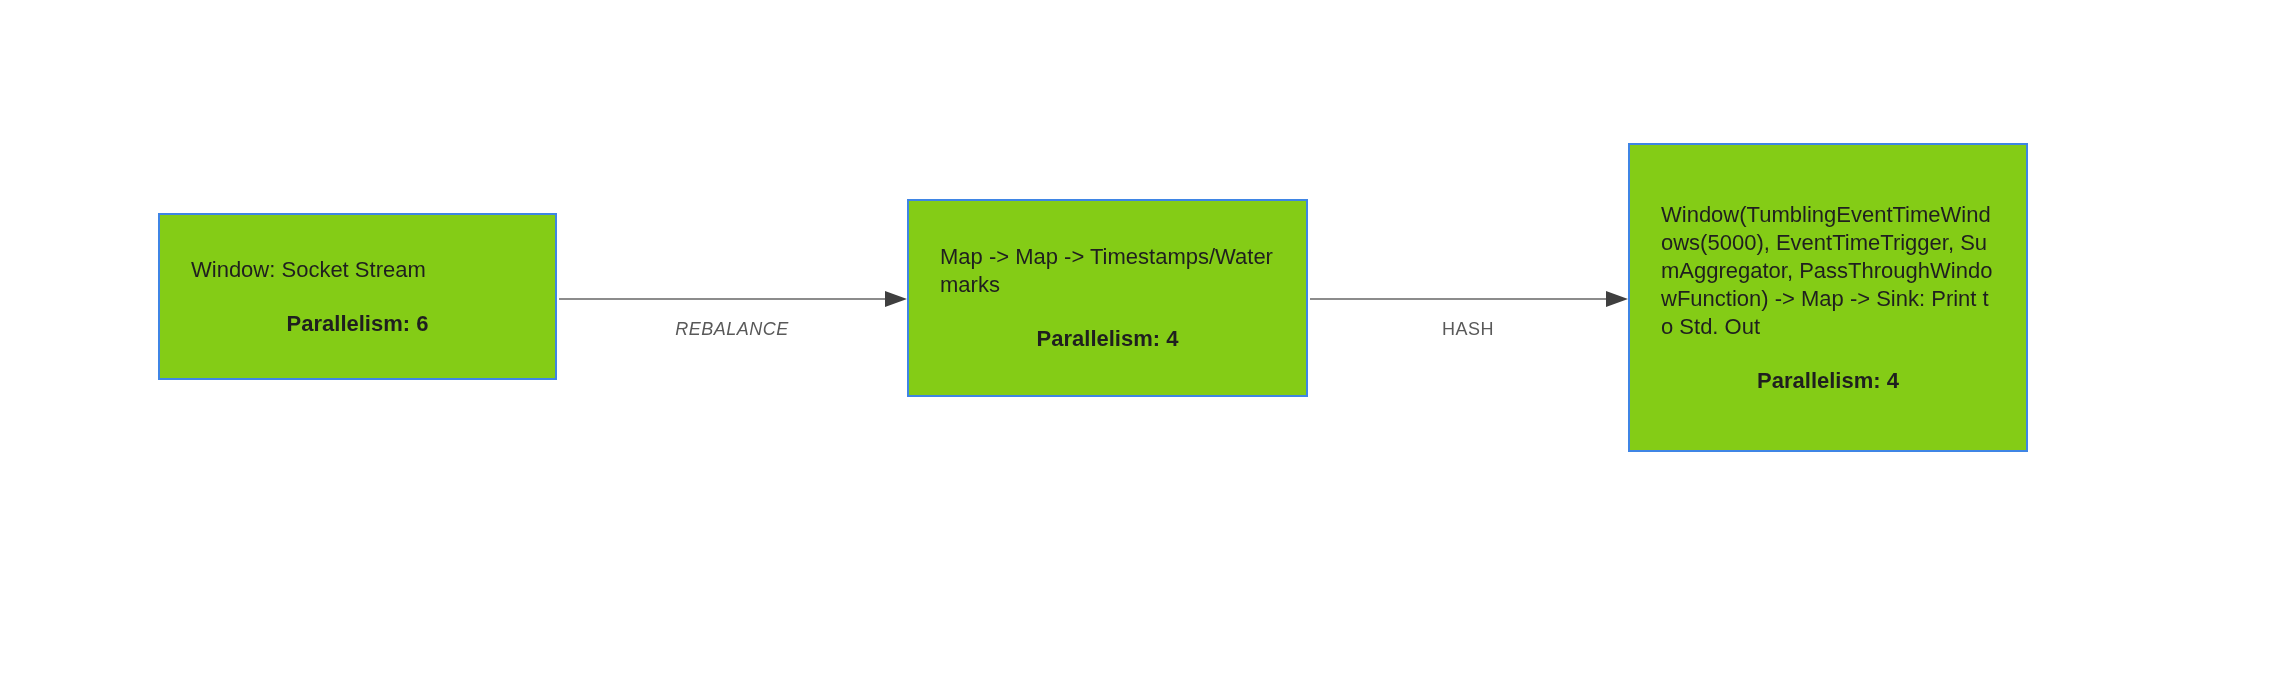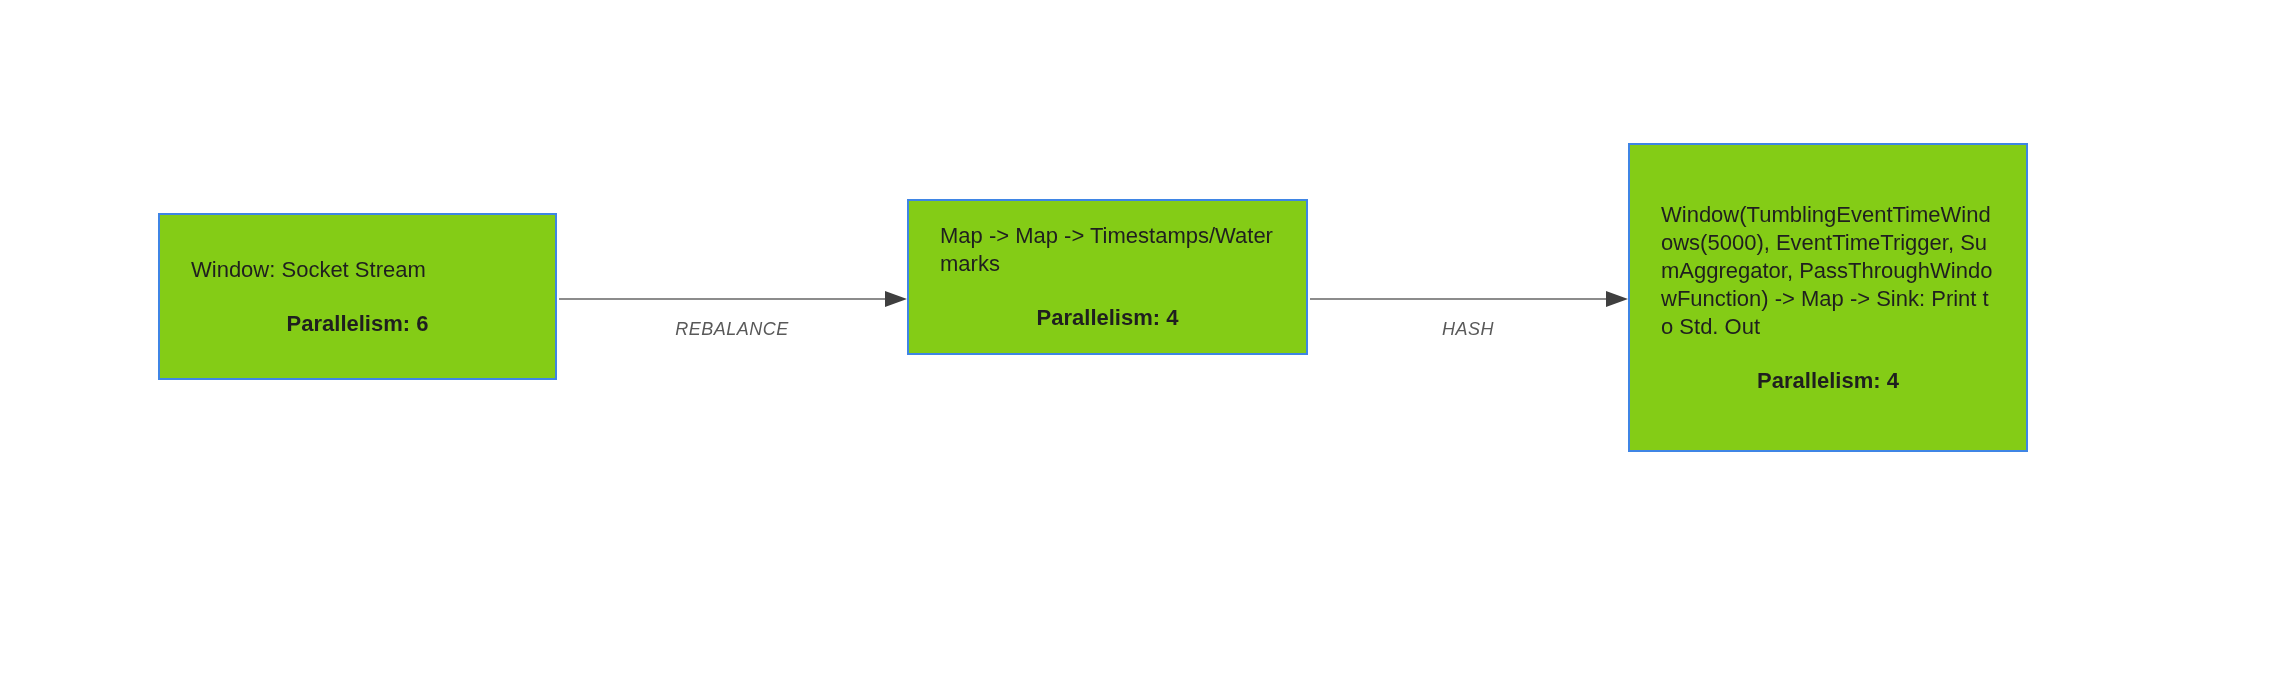--- a/index.html
+++ b/index.html
@@ -32,21 +32,21 @@
     margin: 0 31px;
     text-align: left;
     word-break: break-all;
   }
   .node-parallelism {
     margin: 26px 31px 0 31px;
     text-align: center;
     font-weight: bold;
   }
   .n1 { left: 158px;  top: 213px; width: 399px; height: 167px; }
-  .n2 { left: 907px;  top: 199px; width: 401px; height: 156px; }
+  .n2 { left: 907px;  top: 199px; width: 401px; height: 198px; }
   .n3 { left: 1628px; top: 143px; width: 400px; height: 309px; }
 
   .edge-line {
     position: absolute;
     height: 2px;
     background: #8c8c8c;
   }
   .arrowhead {
     position: absolute;
     width: 0;
@@ -60,21 +60,21 @@
     color: #595959;
     font-size: 18px;
     letter-spacing: 0.5px;
     text-align: center;
   }
   .e1 { left: 559px;  top: 298px; width: 328px; }
   .a1 { left: 885px;  top: 291px; }
   .l1 { left: 557px;  top: 319px; width: 350px; font-style: italic; }
   .e2 { left: 1310px; top: 298px; width: 298px; }
   .a2 { left: 1606px; top: 291px; }
-  .l2 { left: 1308px; top: 319px; width: 320px; font-style: italic; }
+  .l2 { left: 1308px; top: 319px; width: 320px; }
 </style>
 </head>
 <body>
 
 <div class="canvas">
 
   <div class="node n1">
     <div class="node-name">Window: Socket Stream</div>
     <div class="node-parallelism">Parallelism: 6</div>
   </div>

